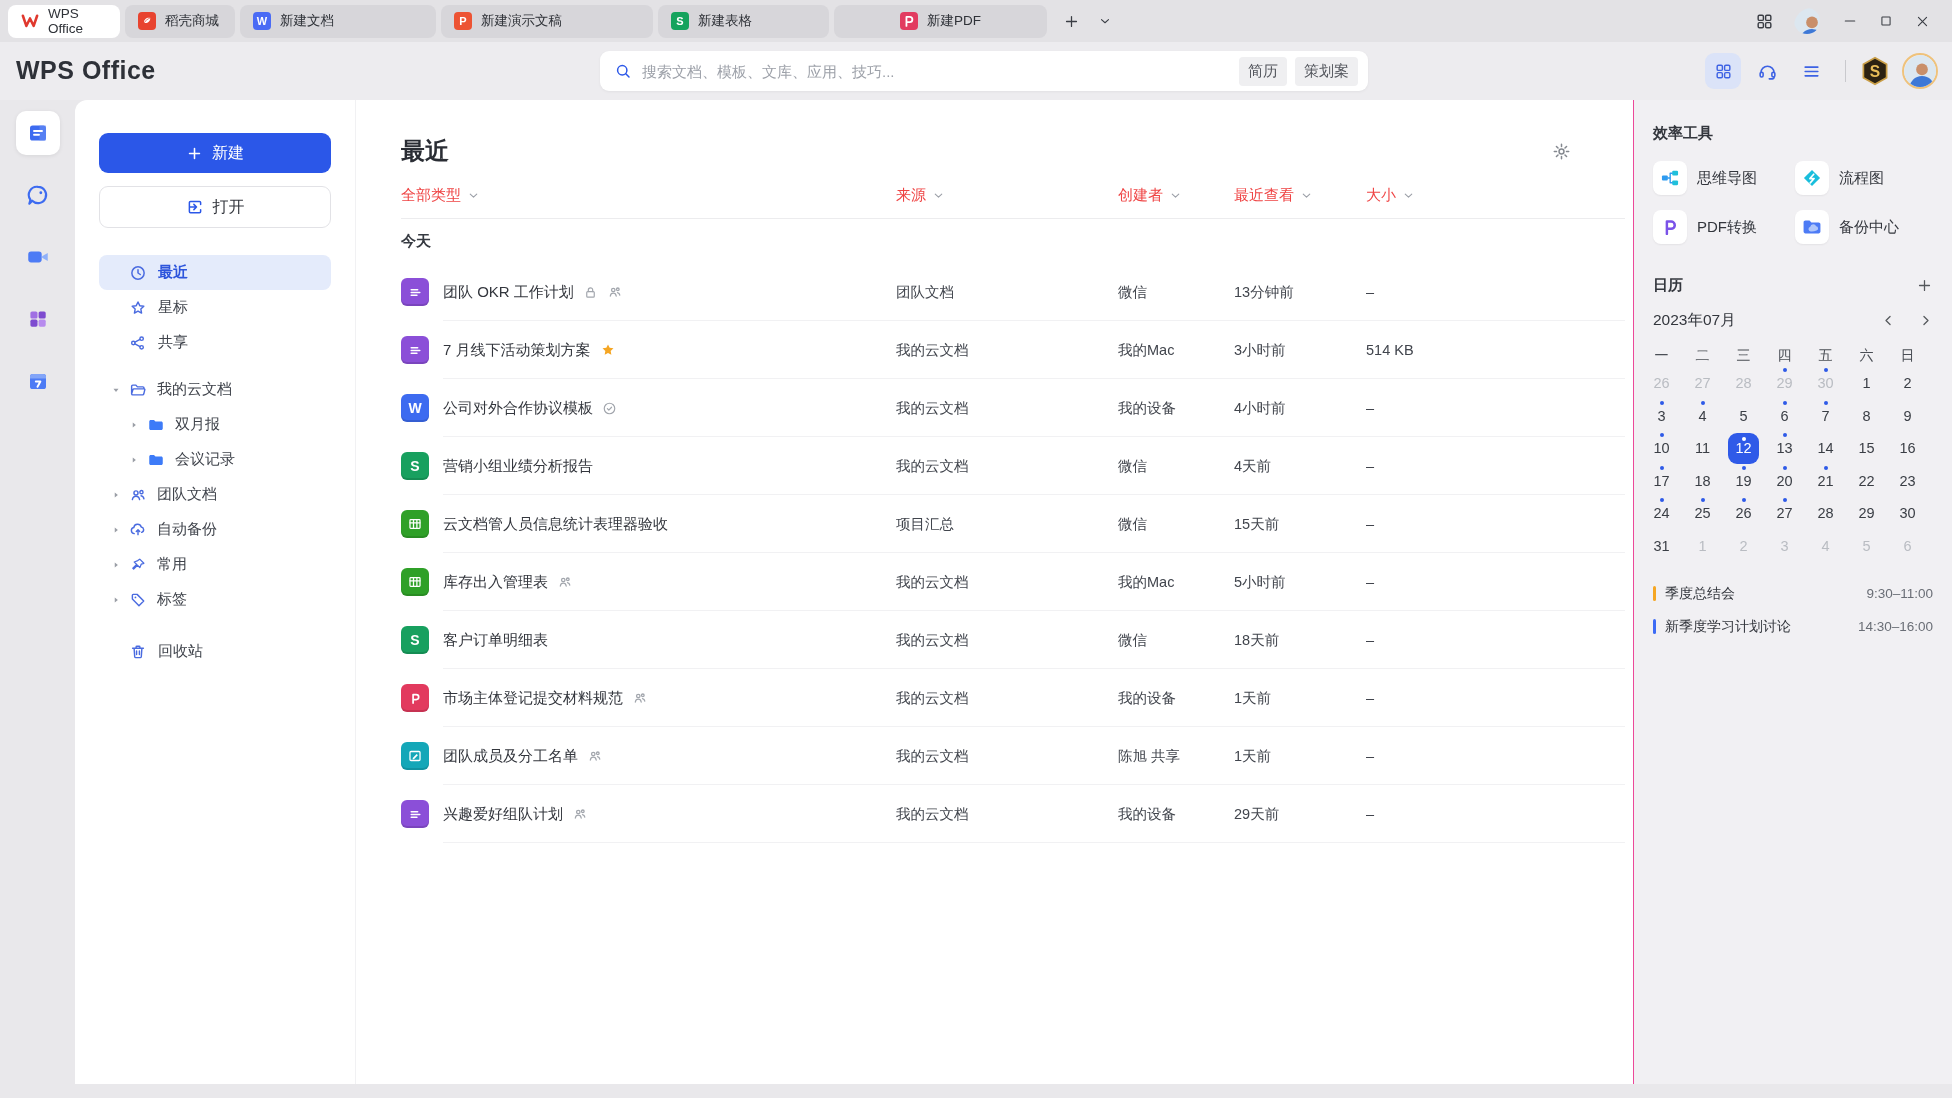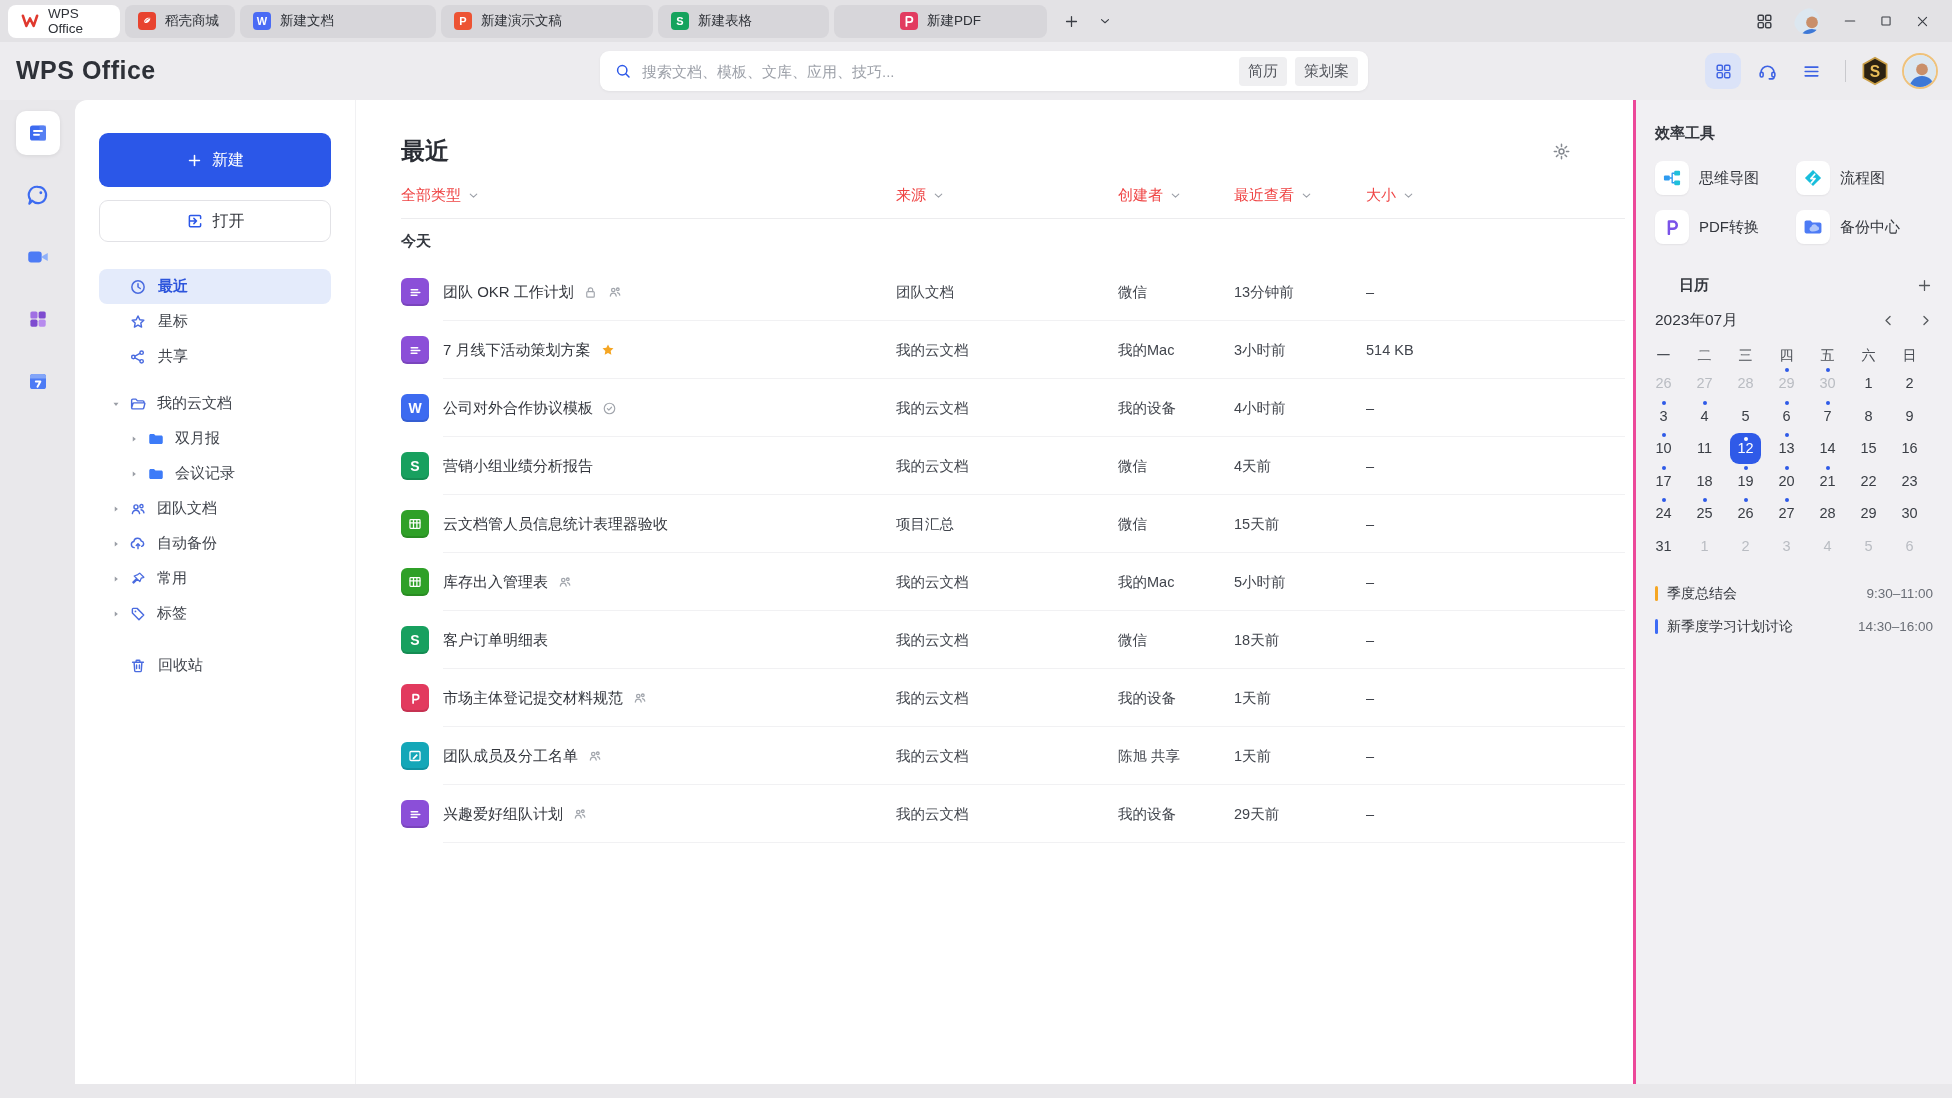--- a/index.html
+++ b/index.html
@@ -47,21 +47,21 @@
   .bodywrap { display:flex; height:998px; }
   .rail { width:75px; flex-shrink:0; display:flex; flex-direction:column; align-items:center; }
   .rail-item { width:44px; height:44px; border-radius:10px; display:flex; align-items:center; justify-content:center; }
   .rail-item.active { background:#fff; box-shadow:0 1px 4px rgba(0,0,0,.08); margin-top:11px; }
   .rail-item + .rail-item { margin-top:18px; }
 
   .card { flex:1; display:flex; background:#fff; border-radius:12px 0 0 0; margin-bottom:14px; overflow:hidden; min-width:0; }
 
   
   .sidebar { width:280px; flex-shrink:0; padding:33px 24px 0; }
-  .btn-new { width:232px; height:54px; border:none; border-radius:9px; background:#2B57E8; color:#fff; font-size:16px;
+  .btn-new { width:232px; height:40px; border:none; border-radius:9px; background:#2B57E8; color:#fff; font-size:16px;
              display:flex; align-items:center; justify-content:center; gap:9px; font-family:inherit; }
   .btn-open { width:232px; height:42px; border:1px solid #E2E2E6; border-radius:9px; background:#fff; color:#33363D;
               font-size:16px; display:flex; align-items:center; justify-content:center; gap:9px; margin-top:13px; font-family:inherit; }
   .snav-list { margin-top:27px; }
   .snav { height:35px; border-radius:8px; display:flex; align-items:center; padding-left:30px; gap:11px;
           font-size:15px; color:#3F434B; }
   .snav.active { background:#E4EBFB; color:#2D55DC; font-weight:700; }
   .snav .ic { color:#4A6BE0; display:flex; }
   .tree { margin-top:12px; }
   .titem { height:35px; display:flex; align-items:center; font-size:15px; color:#3F434B; }
@@ -83,27 +83,27 @@
   .frow { height:58px; position:relative; }
   .fi { width:28px; height:28px; border-radius:6px; display:flex; align-items:center; justify-content:center;
         color:#fff; font-weight:700; font-size:14px; box-shadow:inset 0 -2px 0 rgba(0,0,0,.12); }
   .fname { font-size:15px; color:#33363D; display:flex; align-items:center; gap:9px; white-space:nowrap; overflow:hidden; }
   .badge { display:flex; color:#A2A6AD; }
   .badge.gold { color:#F5A623; }
   .fcol { font-size:14.5px; color:#41454D; white-space:nowrap; }
   .fsep { position:absolute; left:42px; right:0; bottom:0; height:1px; background:#F1F1F3; }
 
   
-  .rpanel { width:319px; flex-shrink:0; background:#F1F0F3; border-left:3px solid #ec4899; padding:24px 19px 0; }
+  .rpanel { width:319px; flex-shrink:0; background:#F1F0F3; border-left:1px solid #ec4899; padding:24px 19px 0; }
   .rp-title { font-size:15px; font-weight:700; color:#33363D; }
   .tools { display:grid; grid-template-columns:1fr 1fr; gap:5px 4px; margin-top:13px; }
   .tool { display:flex; align-items:center; gap:10px; height:44px; font-size:15px; color:#33363D; }
   .tool-ic { width:34px; height:34px; background:#fff; border-radius:8px; display:flex; align-items:center;
              justify-content:center; box-shadow:0 1px 2px rgba(0,0,0,.06); }
-  .cal-head { display:flex; align-items:center; margin-top:27px;margin-left:24px; }
+  .cal-head { display:flex; align-items:center; margin-top:27px; }
   .cal-head .plus { margin-left:auto; color:#55585C; display:flex; }
   .cal-month { display:flex; align-items:center; margin-top:15px; font-size:15.5px; color:#33363D; }
   .cal-nav { margin-left:auto; display:flex; gap:22px; color:#55585C; }
   .cal-grid { display:grid; grid-template-columns:repeat(7,41px); margin-left:-12px; }
   .weekdays { margin-top:14px; }
   .wd { height:22px; display:flex; align-items:center; justify-content:center; font-size:14px; color:#4A4E55; }
   .cal-day { height:32.5px; display:flex; align-items:center; justify-content:center; position:relative;
              font-size:14.5px; color:#3A3E45; }
   .cal-day.muted { color:#B9BCC2; }
   .cal-day .dot { position:absolute; top:1px; left:50%; transform:translateX(-50%); width:4px; height:4px;

